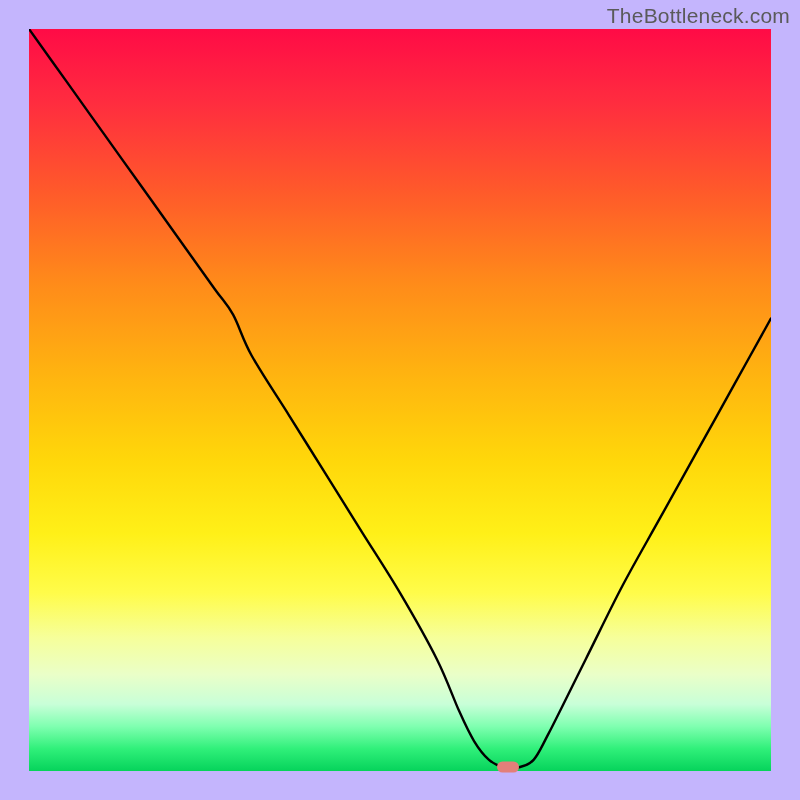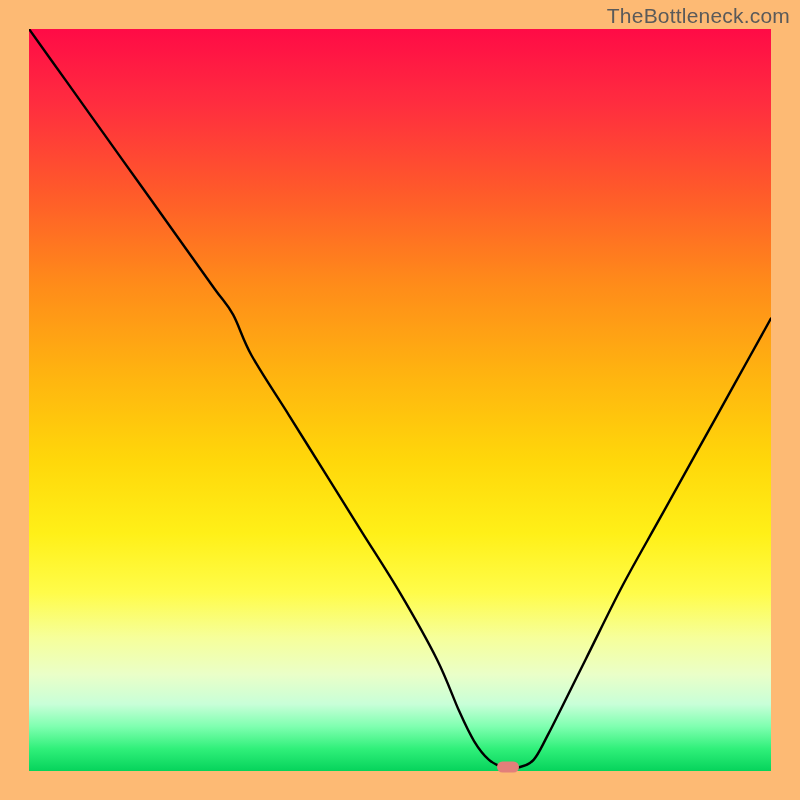--- a/index.html
+++ b/index.html
@@ -8,21 +8,21 @@
     width: 800px;
     height: 800px;
     background: #000;
     overflow: hidden;
     font-family: Arial, Helvetica, sans-serif;
   }
   .frame {
     position: relative;
     width: 800px;
     height: 800px;
-    background: #fdba74;
+    background: #c4b5fd;
   }
   .plot-area {
     position: absolute;
     left: 29px;
     top: 29px;
     width: 742px;
     height: 742px;
     background: linear-gradient(to bottom,
       #ff0b46 0%,
       #ff2d3f 10%,

